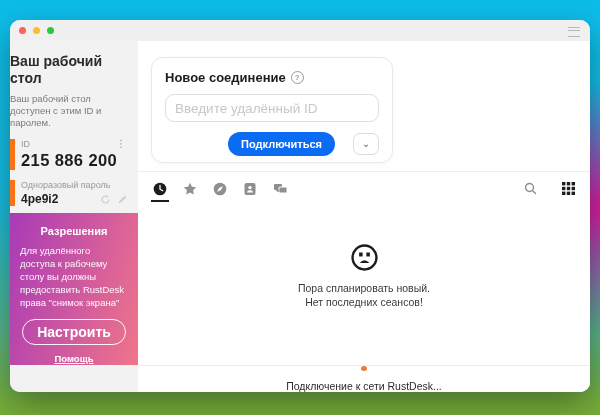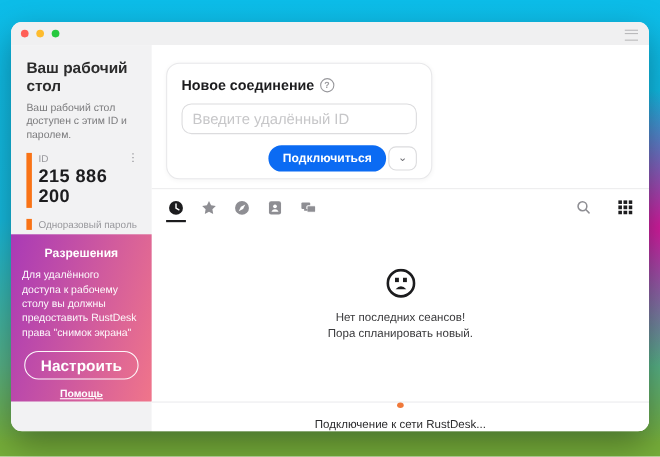--- a/index.html
+++ b/index.html
@@ -15,21 +15,21 @@
   
   .titlebar{position:absolute;top:0;left:0;right:0;height:21px;background:#f0f0f1;}
   .lights{position:absolute;left:9px;top:7px;display:flex;gap:7px;}
   .light{width:7px;height:7px;border-radius:50%;}
   .light.red{background:#ff5f57}.light.yellow{background:#febc2e}.light.green{background:#27c93f}
   .hamburger{position:absolute;right:10px;top:7px;width:12px;height:8px;
     border-top:1.5px solid #b9b9bb;border-bottom:1.5px solid #b9b9bb;}
   .hamburger::after{content:"";display:block;margin-top:2px;border-top:1.5px solid #b9b9bb;}
   
   .sidebar{position:absolute;left:0;top:21px;bottom:0;width:128px;background:#f2f2f3;}
-  .sb-pad{padding:8px 8px 0 14px;}
+  .sb-pad{padding:8px 8px 0 0;}
   .sb-title{font-size:14px;font-weight:700;color:#2b2b2b;line-height:17px;margin:4px 0 6px;}
   .sb-desc{font-size:9.5px;color:#7a7a7c;line-height:12px;width:104px;}
   .field{margin-top:10px;border-left:5px solid #f97316;padding-left:6px;}
   .field-label{font-size:9px;color:#98989c;display:flex;align-items:center;}
   .kebab{margin-left:auto;margin-right:4px;color:#8e8e93;font-size:10px;line-height:8px;letter-spacing:0;}
   .id-value{font-size:16.5px;font-weight:600;color:#1d1d1f;letter-spacing:.4px;margin-top:2px;}
   .pw-row{display:flex;align-items:center;margin-top:2px;}
   .pw-value{font-size:12px;font-weight:700;color:#1d1d1f;}
   .pw-icons{margin-left:auto;margin-right:2px;display:flex;gap:6px;color:#cfcfd1;font-size:11px;}
   .permissions{position:absolute;left:0;top:172px;width:128px;height:152px;
@@ -46,21 +46,21 @@
   .main{position:absolute;left:128px;top:21px;right:0;bottom:0;background:#fff;}
   .card{position:absolute;left:13px;top:16px;width:242px;height:106px;background:#fff;
     border:1px solid #e8e8ea;border-radius:12px;box-sizing:border-box;padding:12px 13px;
     box-shadow:0 1px 4px rgba(0,0,0,.04);}
   .card-title{display:flex;align-items:center;gap:5px;font-size:13px;font-weight:700;color:#1c1c1e;}
   .help-circle{width:11px;height:11px;border:1px solid #98989c;border-radius:50%;color:#98989c;
     font-size:8px;line-height:11px;text-align:center;font-weight:700;}
   .id-input{margin-top:9px;width:100%;height:28px;box-sizing:border-box;border:1px solid #dcdcde;
     border-radius:9px;padding:0 9px;font-family:inherit;font-size:13.5px;color:#1c1c1e;outline:none;}
   .id-input::placeholder{color:#c7c7c9;}
-  .btn-row{margin-top:10px;display:flex;justify-content:flex-end;align-items:center;gap:2px;}
+  .btn-row{margin-top:10px;display:flex;justify-content:flex-end;align-items:center;gap:18px;}
   .connect-btn{background:#0b6bf3;color:#fff;border:none;border-radius:14px;cursor:pointer;
     font-family:inherit;font-size:11px;font-weight:700;padding:6px 13px;}
   .chevron-btn{width:26px;height:22px;border:1px solid #dcdcde;border-radius:7px;background:#fff;
     color:#6e6e73;font-size:10px;line-height:20px;text-align:center;cursor:pointer;padding:0;}
   .divider{position:absolute;left:0;right:0;top:130px;border-top:1px solid #ededee;}
   .tabbar{position:absolute;left:0;right:0;top:131px;height:33px;display:flex;align-items:center;
     padding:0 13px;gap:12px;}
   .tab{position:relative;width:18px;height:26px;display:flex;align-items:center;justify-content:center;cursor:pointer;}
   .tab.active::after{content:"";position:absolute;left:0;right:0;bottom:0;border-bottom:2px solid #1c1c1e;}
   .spacer{flex:1;}
@@ -96,20 +96,32 @@
           <span>ID</span>
           <span class="kebab">⋮</span>
         </div>
         <div class="id-value">215 886 200</div>
       </div>
 
       <div class="field">
         <div class="field-label">
           <span>Одноразовый пароль</span>
         </div>
+        <div class="pw-row">
+          <span class="pw-value">4pe9i2</span>
+          <span class="pw-icons">
+            <svg width="11" height="11" viewBox="0 0 12 12">
+              <path d="M9.8 6a3.8 3.8 0 1 1-1.1-2.7" fill="none" stroke="#cfcfd1" stroke-width="1.4"></path>
+              <path d="M9 1.2v2.4H6.6z" fill="#cfcfd1"></path>
+            </svg>
+            <svg width="11" height="11" viewBox="0 0 12 12">
+              <path d="M2 10l.6-2.4L8.4 1.8l1.8 1.8-5.8 5.8z" fill="#cfcfd1"></path>
+            </svg>
+          </span>
+        </div>
       </div>
     </div>
 
     <div class="permissions">
       <div class="perm-title">Разрешения</div>
       <div class="perm-body">Для удалённого доступа к рабочему столу вы должны предоставить RustDesk права "снимок экрана"</div>
       <button class="perm-btn">Настроить</button>
       <a class="perm-help" href="#">Помощь</a>
     </div>
   </div>
@@ -187,22 +199,22 @@
     </div>
 
     <div class="empty">
       <svg width="27" height="27" viewBox="0 0 26 26">
         <circle cx="13" cy="13" r="11.5" fill="none" stroke="#1c1c1e" stroke-width="2.3"></circle>
         <rect x="7.8" y="8.2" width="3.4" height="3.8" fill="#1c1c1e"></rect>
         <rect x="14.8" y="8.2" width="3.4" height="3.8" fill="#1c1c1e"></rect>
         <path d="M8.3 18.2 Q13 13.2 17.7 18.2 Z" fill="#1c1c1e"></path>
       </svg>
       <div class="empty-text">
+        <div>Пора спланировать новый.</div>
         <div>Нет последних сеансов!</div>
-        <div>Пора спланировать новый.</div>
       </div>
     </div>
 
     <div class="statusbar">
       <span class="status-dot"></span>
       <span class="status-text">Подключение к сети RustDesk...</span>
     </div>
   </div>
 </div>
 

